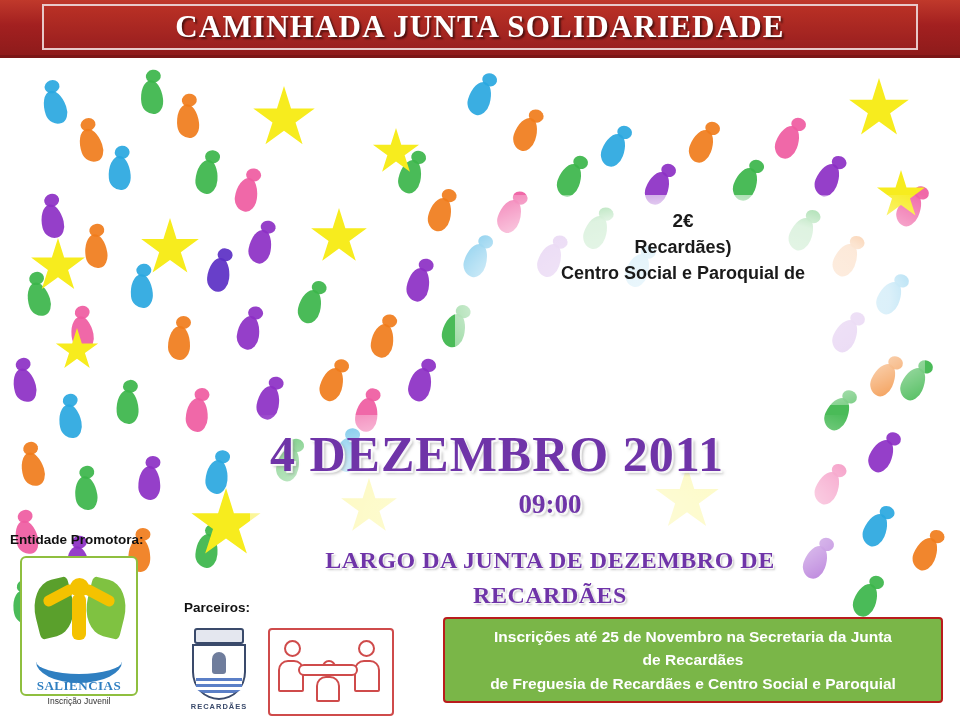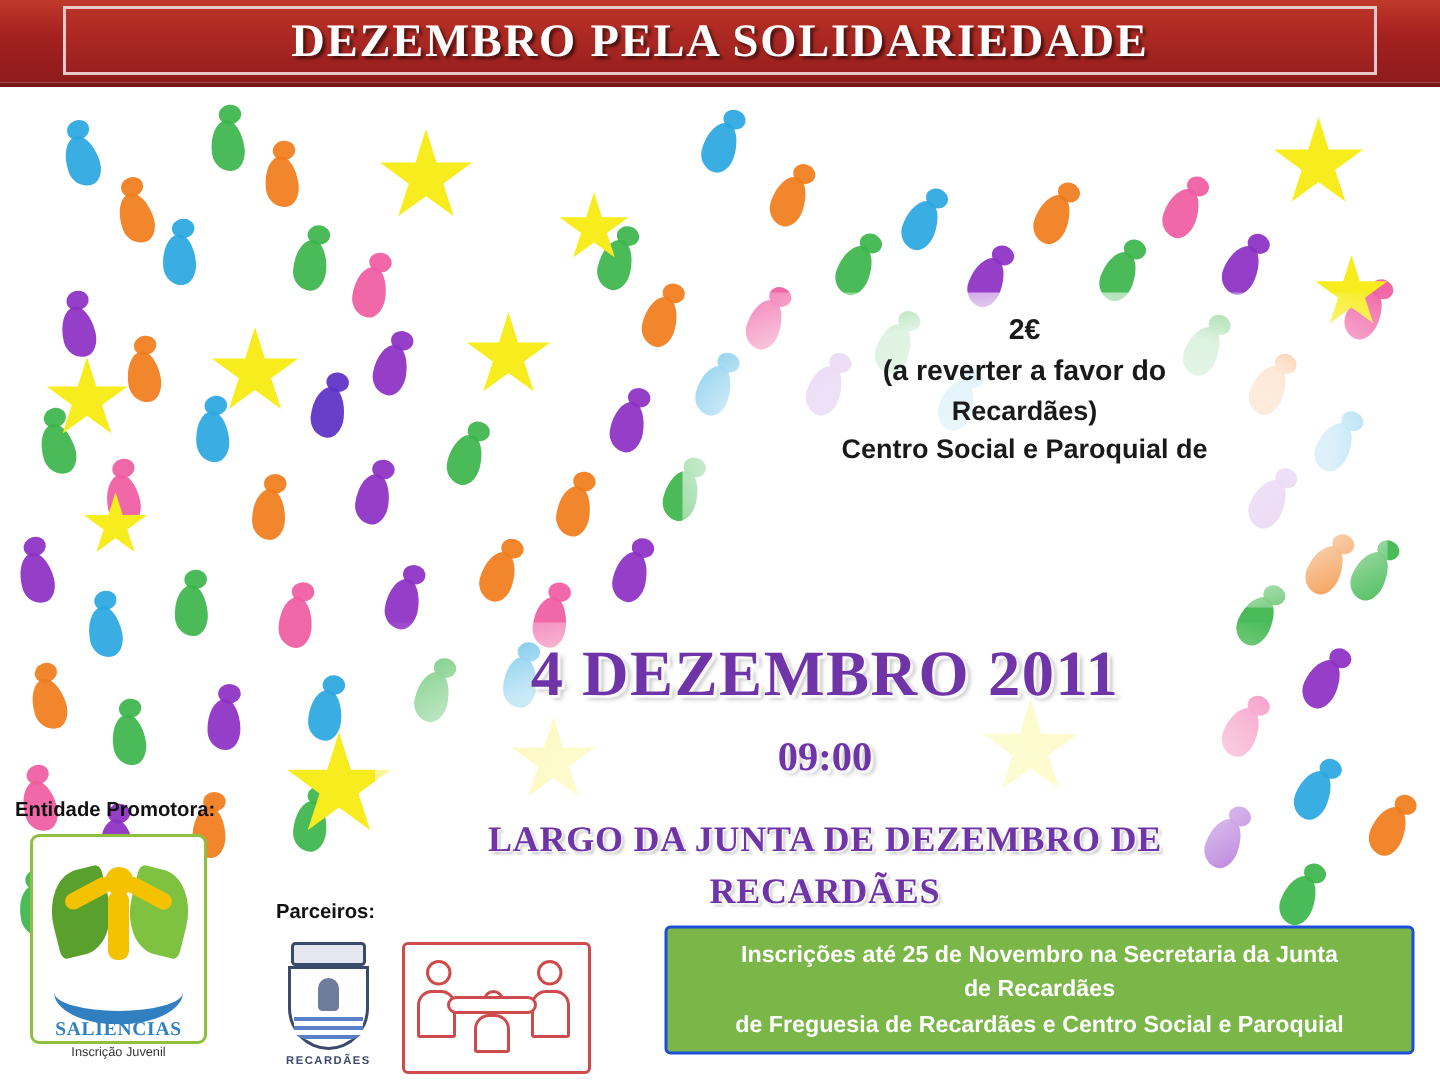--- a/index.html
+++ b/index.html
@@ -118,24 +118,23 @@
   }
   .inscricao .small {
     font-size: 18px;
   }
 
   .date-line {
     position: absolute;
     left: 270px;
     top: 425px;
     width: 560px;
-    text-align: center;
     font-family: "Liberation Serif", serif;
     font-weight: bold;
-    font-size: 43px;
+    font-size: 50px;
     color: #6f34a8;
     text-shadow: 2px 2px 1px rgba(255,255,255,0.9), 3px 3px 3px rgba(120,120,120,0.5);
     letter-spacing: 1px;
   }
   .time-line {
     position: absolute;
     left: 270px;
     top: 489px;
     width: 560px;
     text-align: center;
@@ -161,21 +160,21 @@
   }
 
   
   .note-box {
     position: absolute;
     left: 443px;
     top: 617px;
     width: 500px;
     height: 86px;
     background: #7ab648;
-    border: 2px solid #1d4ed8;
+    border: 2px solid #b91c1c;
     border-radius: 4px;
     box-sizing: border-box;
     display: flex;
     align-items: center;
     justify-content: center;
     padding: 4px 12px;
   }
   .note-text {
     color: #ffffff;
     font-size: 15.5px;
@@ -696,27 +695,26 @@
       <div class="star" style="left: 190px; top: 488px; width: 72px; height: 72px; background: rgb(247, 236, 30);"></div>
       <div class="star" style="left: 340px; top: 478px; width: 58px; height: 58px; background: rgb(247, 236, 30);"></div>
       <div class="star" style="left: 654px; top: 466px; width: 66px; height: 66px; background: rgb(247, 236, 30);"></div>
     </div>
 
   <div class="text-scrim"></div>
   <div class="text-scrim2"></div>
 
   <div class="banner">
     <div class="banner-inner">
-      <div class="banner-title">DEZEMBRO PELA SOLIDARIEDADE</div>
+      <div class="banner-title">CAMINHADA JUNTA SOLIDARIEDADE</div>
     </div>
   </div>
 
   <div class="inscricao">
     <div>2€</div>
-    <div>(a reverter a favor do</div>
     <div class="small">Recardães)</div>
     <div class="small">Centro Social e Paroquial de</div>
   </div>
 
   <div class="date-line">4 DEZEMBRO 2011</div>
   <div class="time-line">09:00</div>
   <div class="place-line">
     <div>LARGO DA JUNTA DE DEZEMBRO DE</div>
     <div>RECARDÃES</div>
   </div>

